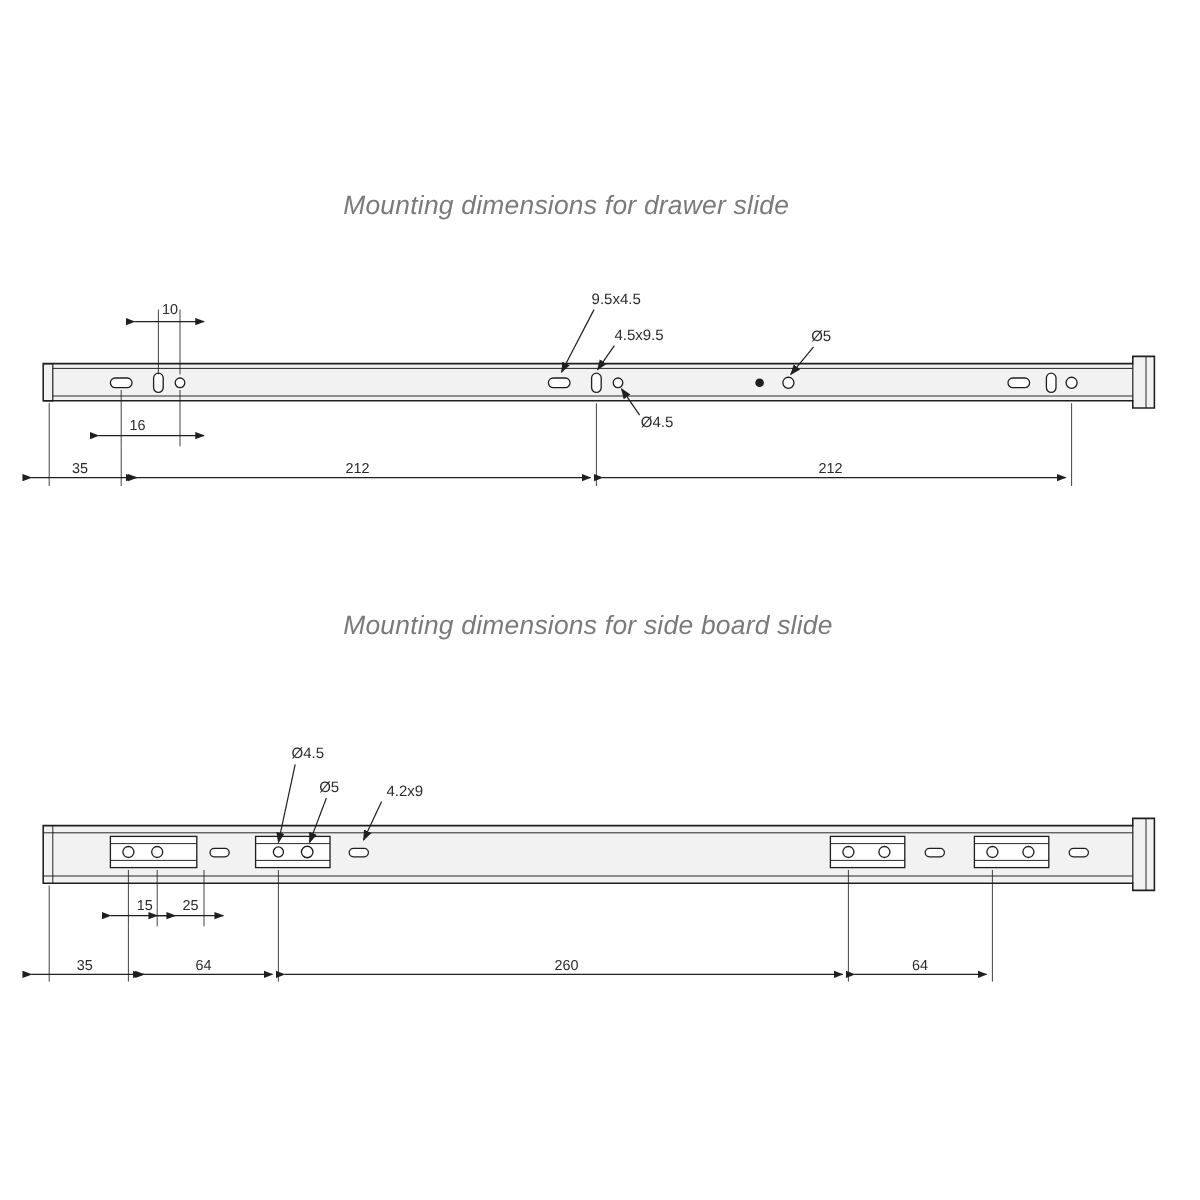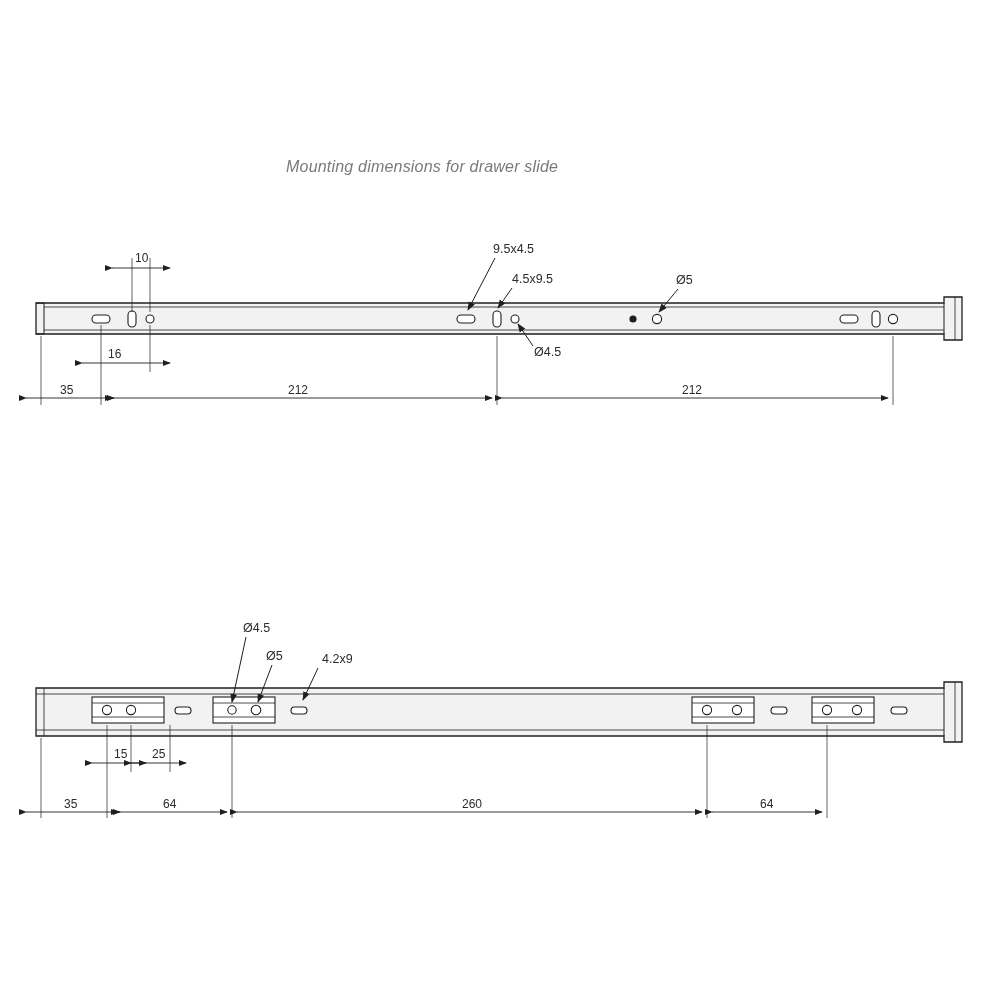--- a/index.html
+++ b/index.html
@@ -17,21 +17,21 @@
   }
   #stage {
     position: absolute;
     left: 0; top: 0;
     width: 1000px;
     height: 1000px;
   }
   .title {
     position: absolute;
     font-style: italic;
-    font-size: 16px;
+    font-size: 22px;
     color: #7a7a7a;
     letter-spacing: 0.2px;
     white-space: nowrap;
   }
   #title-drawer { left: 286px; top: 158px; }
   #title-sideboard { left: 286px; top: 508px; }
 
   svg { position: absolute; left: 0; top: 0; }
   .dimtext {
     font-family: "Liberation Sans", sans-serif;
@@ -43,20 +43,21 @@
     font-size: 12.5px;
     fill: #2b2b2b;
   }
 </style>
 </head>
 <body>
 
 <div id="stage">
 
   <div class="title" id="title-drawer">Mounting dimensions for drawer slide</div>
+  <div class="title" id="title-sideboard">Mounting dimensions for side board slide</div>
 
   <svg width="1000" height="1000" viewBox="0 0 1000 1000">
     <defs>
       <marker id="arrIn" viewBox="0 0 10 10" refX="9" refY="5" markerWidth="9" markerHeight="9" orient="auto-start-reverse">
         <path d="M0,1.2 L10,5 L0,8.8 z" fill="#1f1f1f"></path>
       </marker>
       <marker id="arrOut" viewBox="0 0 10 10" refX="1" refY="5" markerWidth="9" markerHeight="9" orient="auto-start-reverse">
         <path d="M10,1.2 L0,5 L10,8.8 z" fill="#1f1f1f"></path>
       </marker>
       <marker id="dot" viewBox="0 0 6 6" refX="3" refY="3" markerWidth="5" markerHeight="5">

